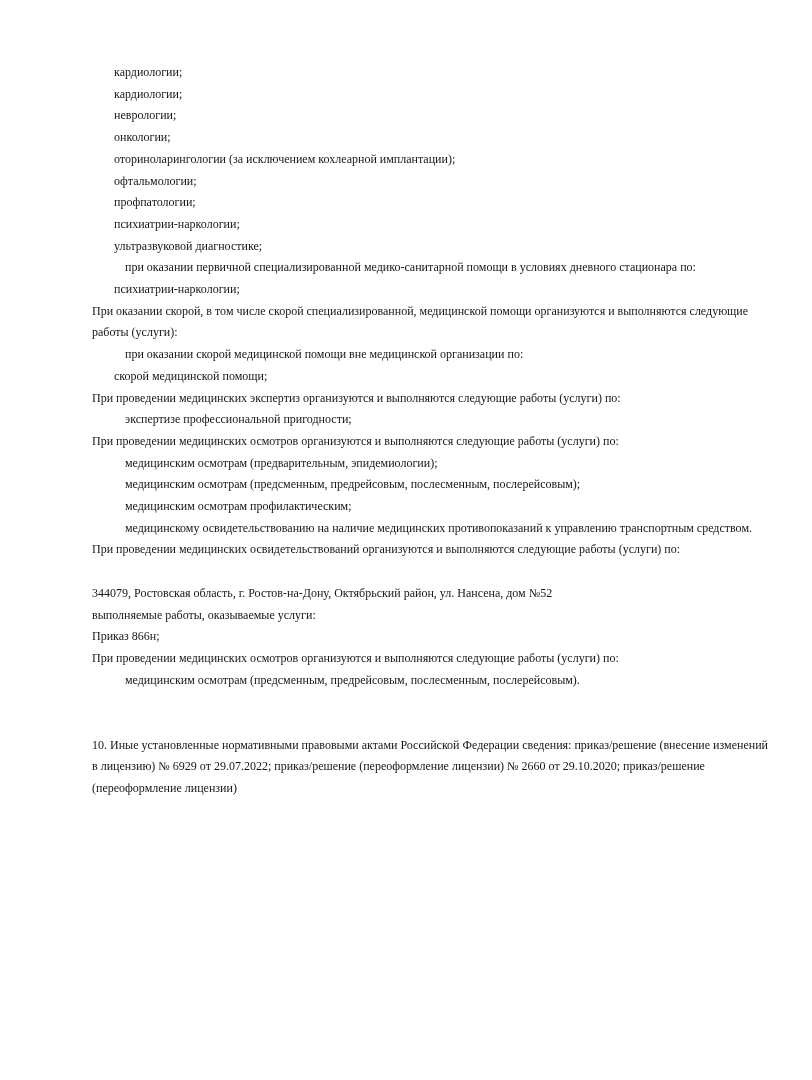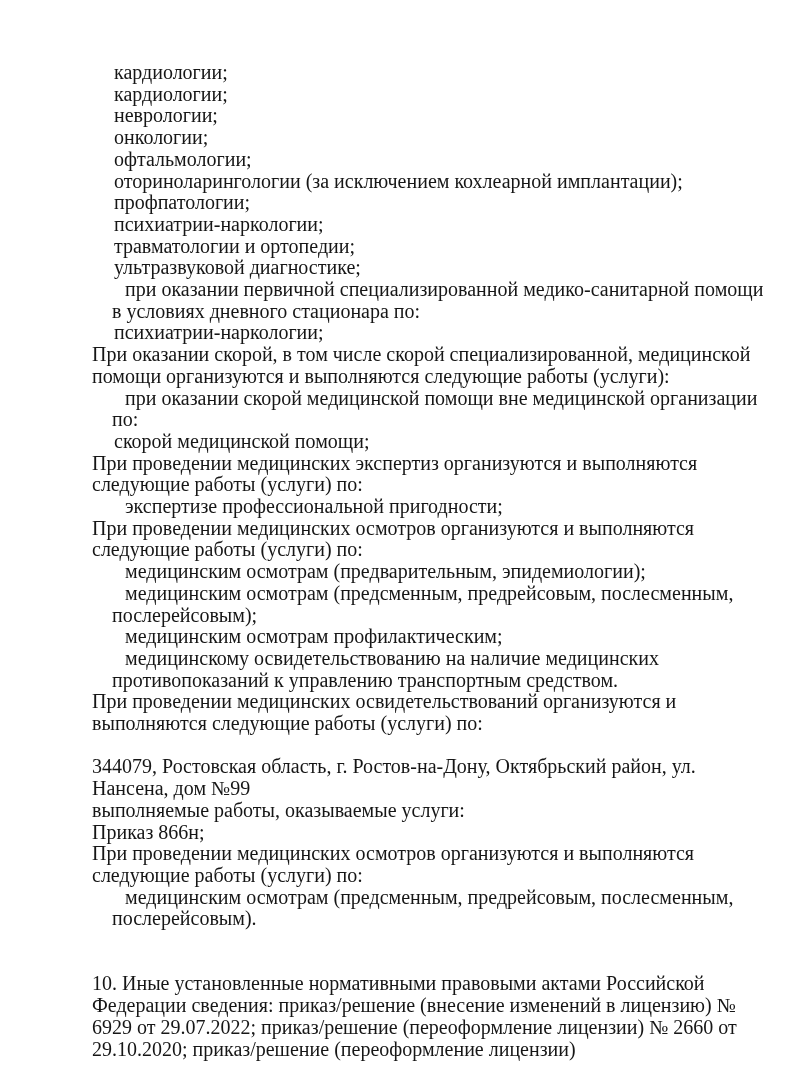--- a/index.html
+++ b/index.html
@@ -22,59 +22,58 @@
   .doc-body {
     position: absolute;
     top: 62px;
     left: 92px;
     width: 680px;
     color: #161616;
   }
   .line {
     margin: 0;
     padding: 0;
-    font-size: 20px;
+    font-size: 12px;
     line-height: 21.7px;
     text-indent: 0;
     word-spacing: normal;
   }
   .indent-1 { text-indent: 13px; margin-left: 20px; }
   .indent-2 { text-indent: 22px; }
   .blank { height: 21.7px; }
 </style>
 </head>
 <body style="background: rgb(255, 255, 255);">
 
 <div class="page">
   <div class="doc-body" style="color: rgb(22, 22, 22);">
       <p class="line indent-2">кардиологии;</p>
       <p class="line indent-2">кардиологии;</p>
       <p class="line indent-2">неврологии;</p>
       <p class="line indent-2">онкологии;</p>
+      <p class="line indent-2">оториноларингологии (за исключением кохлеарной имплантации);</p>
       <p class="line indent-2">офтальмологии;</p>
-      <p class="line indent-2">оториноларингологии (за исключением кохлеарной имплантации);</p>
       <p class="line indent-2">профпатологии;</p>
       <p class="line indent-2">психиатрии-наркологии;</p>
-      <p class="line indent-2">травматологии и ортопедии;</p>
       <p class="line indent-2">ультразвуковой диагностике;</p>
       <p class="line indent-1">при оказании первичной специализированной медико-санитарной помощи в условиях дневного стационара по:</p>
       <p class="line indent-2">психиатрии-наркологии;</p>
       <p class="line indent-0">При оказании скорой, в том числе скорой специализированной, медицинской помощи организуются и выполняются следующие работы (услуги):</p>
       <p class="line indent-1">при оказании скорой медицинской помощи вне медицинской организации по:</p>
       <p class="line indent-2">скорой медицинской помощи;</p>
       <p class="line indent-0">При проведении медицинских экспертиз организуются и выполняются следующие работы (услуги) по:</p>
       <p class="line indent-1">экспертизе профессиональной пригодности;</p>
       <p class="line indent-0">При проведении медицинских осмотров организуются и выполняются следующие работы (услуги) по:</p>
       <p class="line indent-1">медицинским осмотрам (предварительным, эпидемиологии);</p>
       <p class="line indent-1">медицинским осмотрам (предсменным, предрейсовым, послесменным, послерейсовым);</p>
       <p class="line indent-1">медицинским осмотрам профилактическим;</p>
       <p class="line indent-1">медицинскому освидетельствованию на наличие медицинских противопоказаний к управлению транспортным средством.</p>
       <p class="line indent-0">При проведении медицинских освидетельствований организуются и выполняются следующие работы (услуги) по:</p>
       <p class="line blank"></p>
-      <p class="line indent-0">344079, Ростовская область, г. Ростов-на-Дону, Октябрьский район, ул. Нансена, дом №99</p>
+      <p class="line indent-0">344079, Ростовская область, г. Ростов-на-Дону, Октябрьский район, ул. Нансена, дом №52</p>
       <p class="line indent-0">выполняемые работы, оказываемые услуги:</p>
       <p class="line indent-0">Приказ 866н;</p>
       <p class="line indent-0">При проведении медицинских осмотров организуются и выполняются следующие работы (услуги) по:</p>
       <p class="line indent-1">медицинским осмотрам (предсменным, предрейсовым, послесменным, послерейсовым).</p>
       <p class="line blank"></p>
       <p class="line blank"></p>
       <p class="line indent-0">10. Иные установленные нормативными правовыми актами Российской Федерации сведения: приказ/решение (внесение изменений в лицензию) № 6929 от 29.07.2022; приказ/решение (переоформление лицензии) № 2660 от 29.10.2020; приказ/решение (переоформление лицензии)</p>
     </div>
 </div>
 

